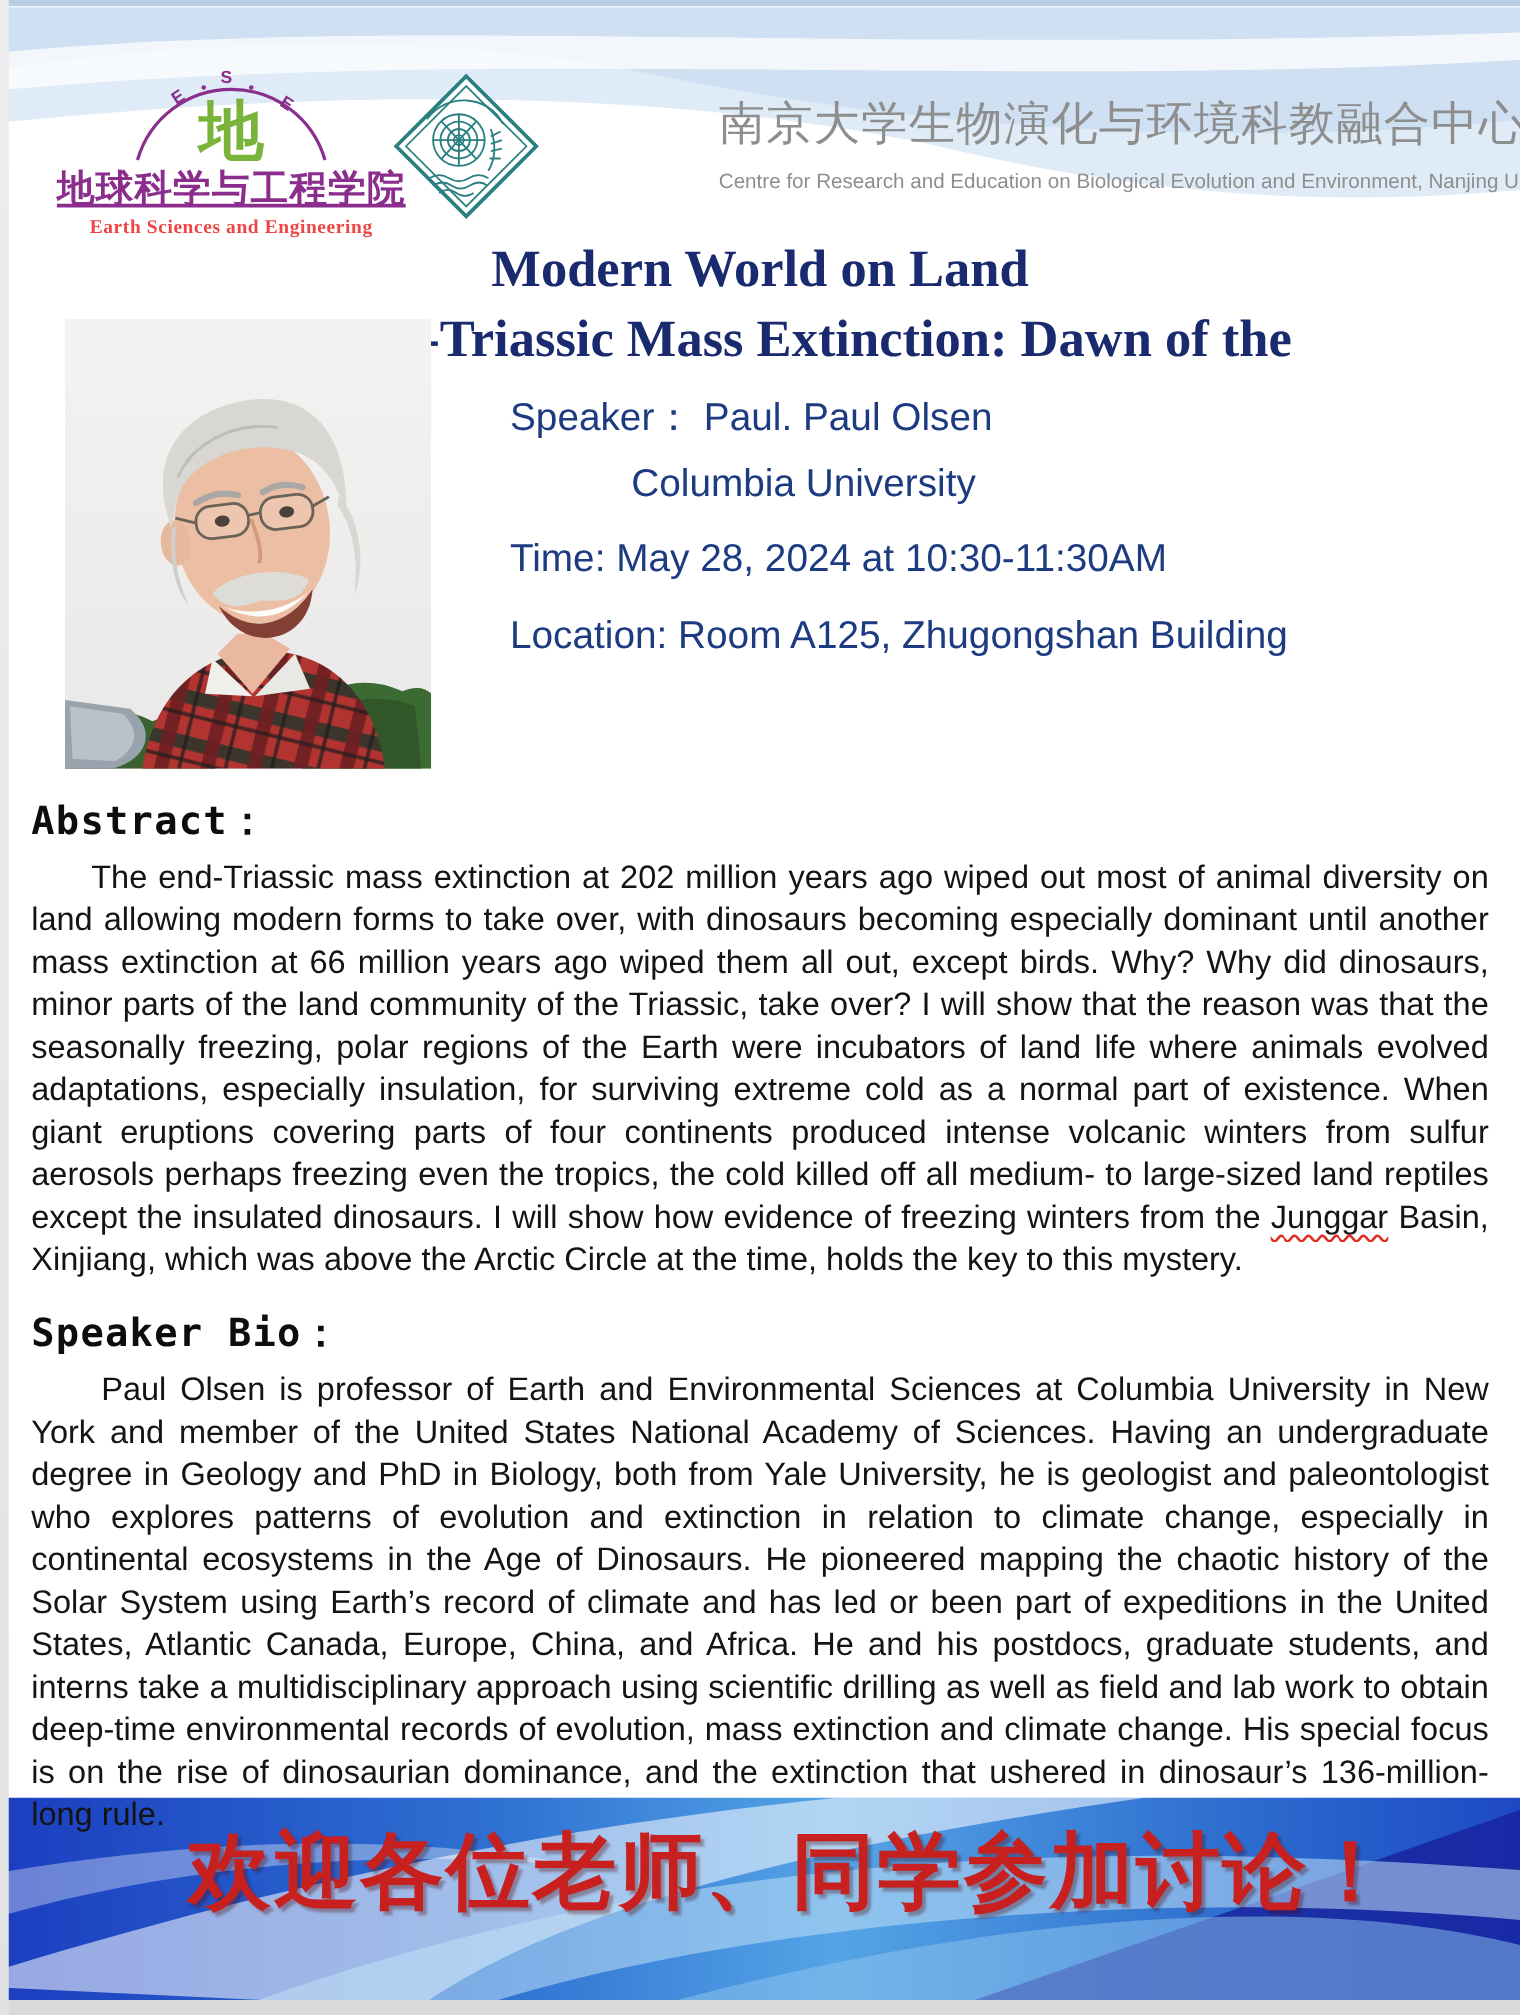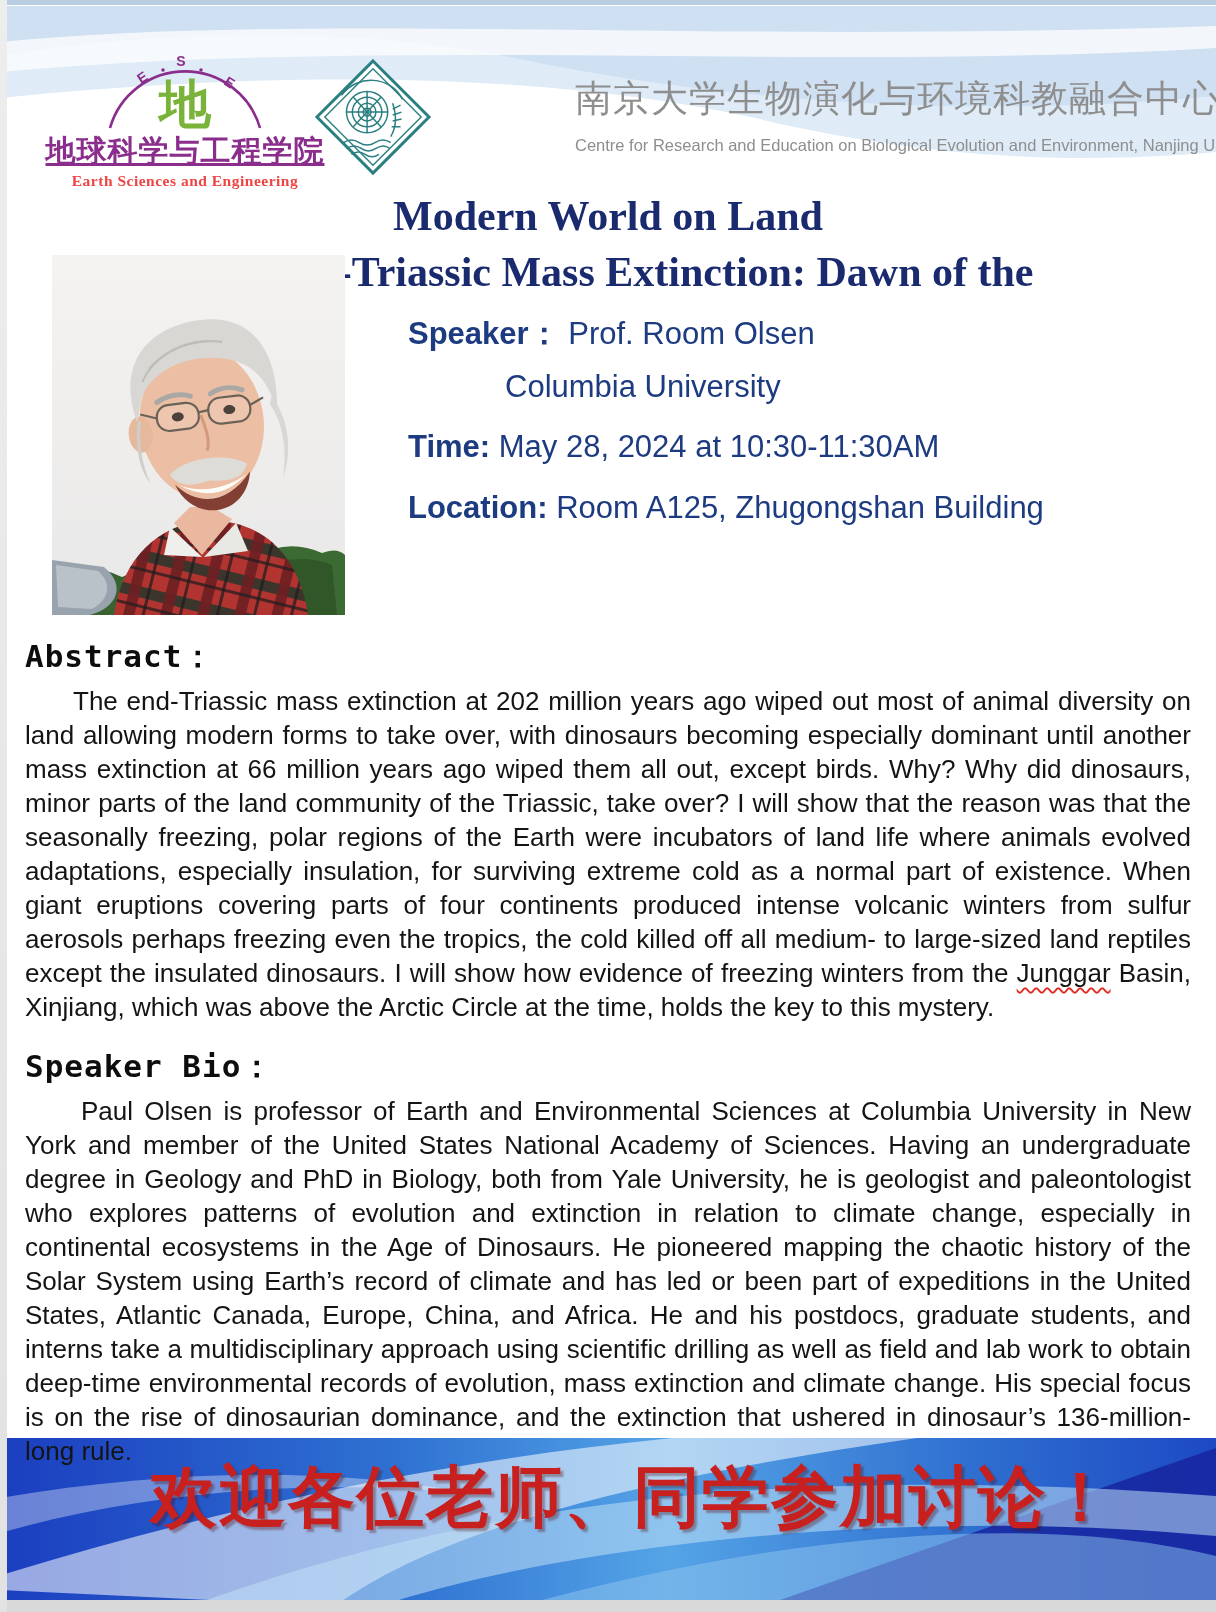--- a/index.html
+++ b/index.html
@@ -31,21 +31,21 @@
   .title{position:absolute;top:188px;left:0;width:1216px;text-align:center;
     font-family:"Liberation Serif",serif;font-weight:bold;color:#1a2a6e;
     font-size:42px;line-height:56px;z-index:5;}
 
   
   .photo{position:absolute;left:52px;top:255px;width:293px;height:360px;z-index:5;}
 
   
   .event{position:absolute;left:408px;top:316px;width:770px;color:#1d3b80;
     font-size:31px;line-height:36px;z-index:5;}
-  .event .lbl{font-weight:bold;}
+  .event .lbl{font-weight:normal;}
   .ev-row{margin-bottom:25px;}
   .ev-speaker{margin-bottom:17px;}
   .ev-affil{padding-left:97px;margin-bottom:24px;}
 
   
   .section-heading{position:absolute;left:25px;font-family:"DejaVu Sans Mono",monospace;
     font-weight:bold;color:#0d0d0d;font-size:31px;letter-spacing:1px;z-index:5;}
   #abstract-heading{top:636px;}
   #bio-heading{top:1046px;}
   .para{position:absolute;left:25px;width:1166px;color:#141414;font-size:26px;
@@ -166,21 +166,21 @@
     <path d="M150,160 C154,176 156,188 152,196" stroke="#d3997c" stroke-width="3" fill="none"></path>
     <path d="M112,216 C128,200 172,200 190,214 C182,232 164,228 151,226 C138,228 122,232 112,216 Z" fill="#dedcd6"></path>
     <path d="M116,226 C138,252 168,250 192,222 C184,266 130,268 116,226 Z" fill="#843f35"></path>
     <path d="M120,227 C144,244 168,242 188,224 C168,236 140,238 120,227 Z" fill="#fdfbf6"></path>
   </g>
 </svg>
 
 <div class="event">
   <div class="ev-row ev-speaker">
     <span class="lbl">Speaker：</span>
-    <span>Prof. Room Olsen</span>
+    <span>Paul. Paul Olsen</span>
   </div>
   <div class="ev-row ev-affil">
     <span>Columbia University</span>
   </div>
   <div class="ev-row">
     <span class="lbl">Time:</span>
     <span>May 28, 2024 at 10:30-11:30AM</span>
   </div>
   <div class="ev-row">
     <span class="lbl">Location:</span>

